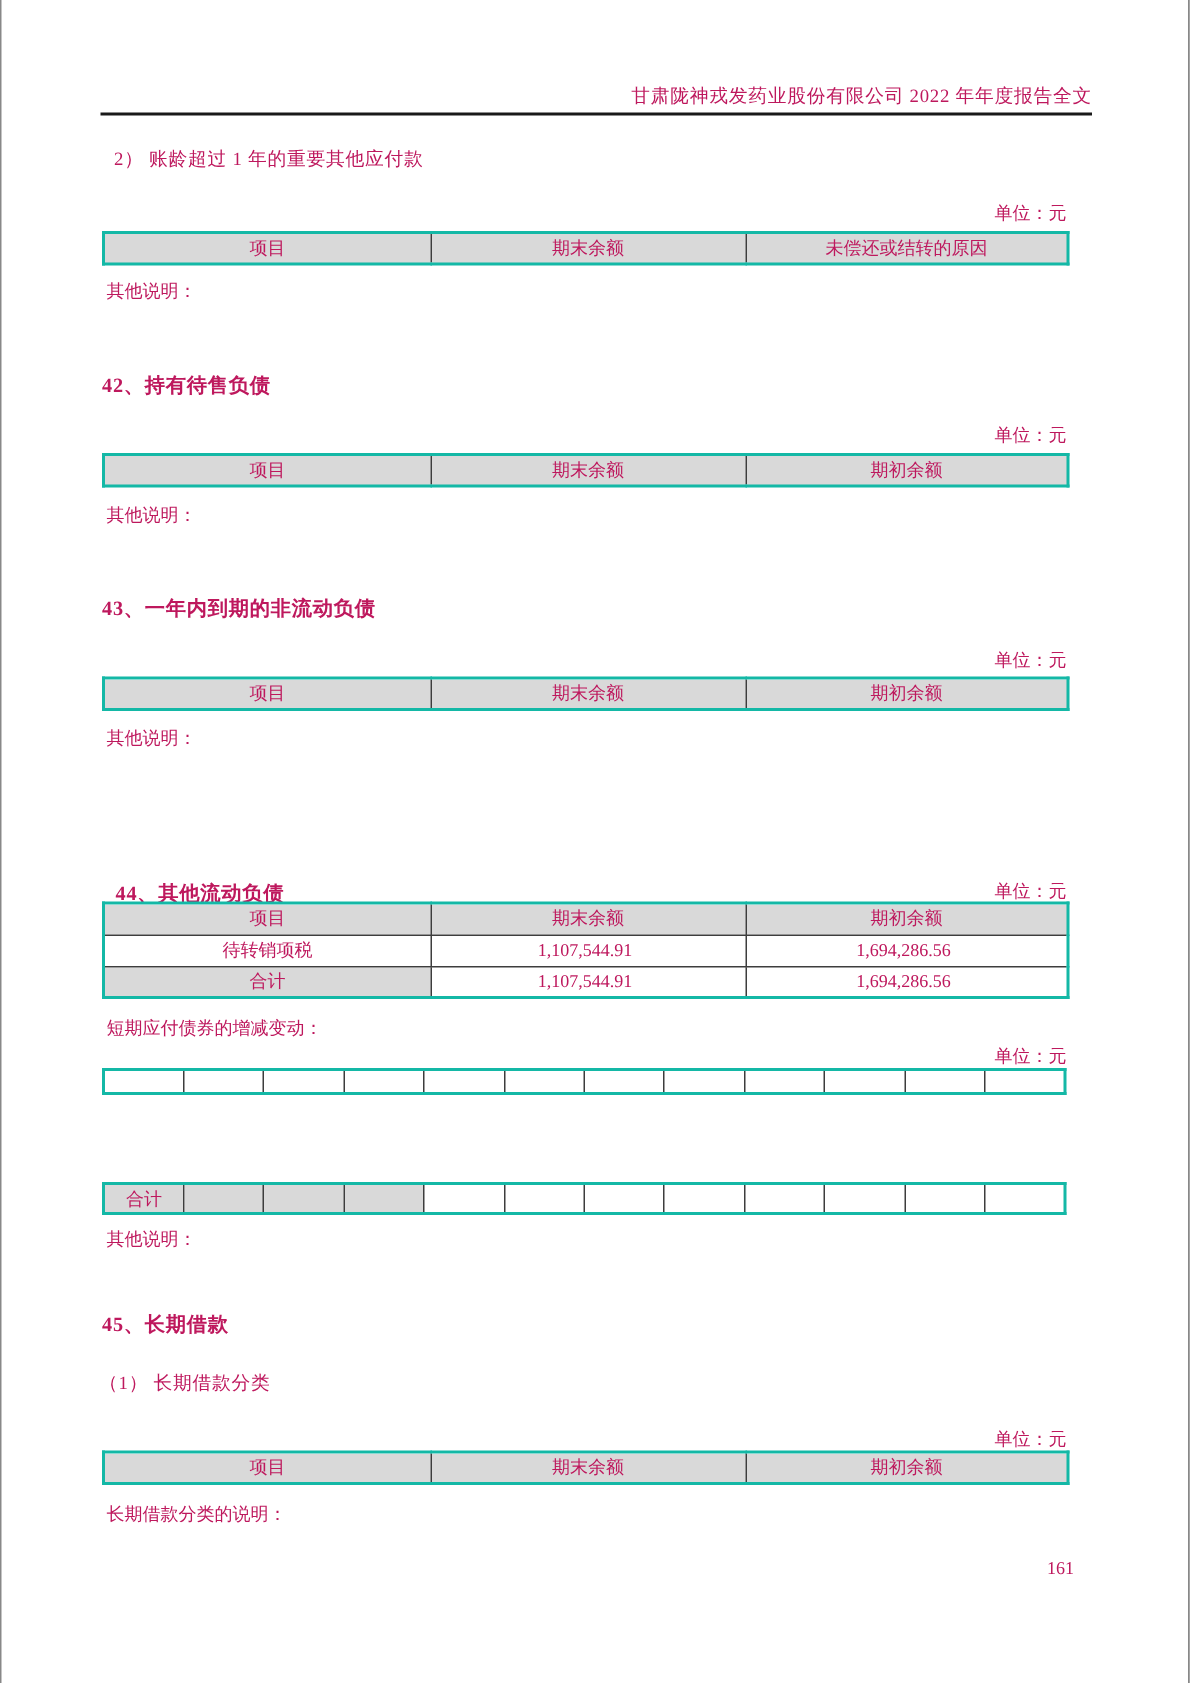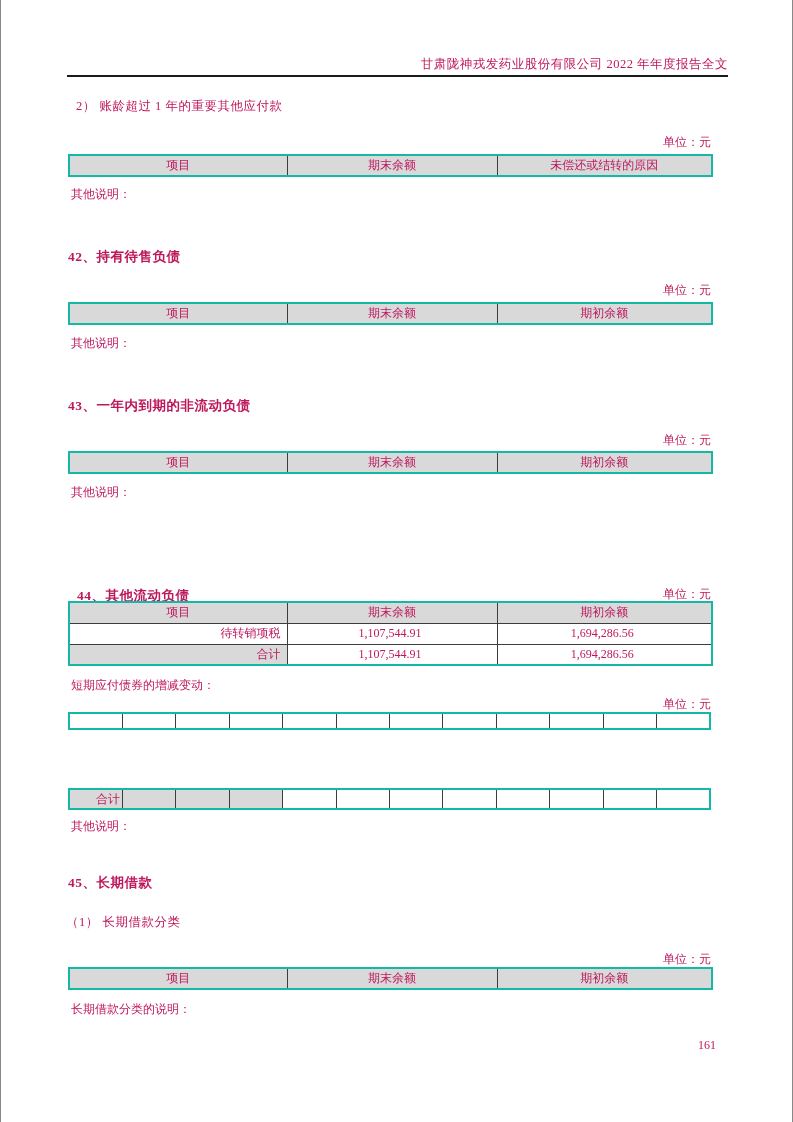--- a/index.html
+++ b/index.html
@@ -20,21 +20,21 @@
   .sub-title { font-weight:normal; font-size:12.5px; letter-spacing:0.5px; }
   .unit  { left:67px; width:643px; text-align:right; font-size:12px; }
   .note  { left:70px; font-size:12px; }
   .tbl {
     border-collapse:collapse; table-layout:fixed;
     width:643px; font-size:12px;
     border:2px solid #14b8a6;
   }
   .tbl td { border:1px solid #3d3d3d; height:21px; padding:0 6px; overflow:hidden; }
   .hd  { background:#d9d9d9; text-align:center; }
-  .item { text-align:right; }
+  .item { text-align:center; }
   .num  { text-align:center; padding-right:10px !important; font-family:"Liberation Serif","DejaVu Serif",serif; }
   .gray { background:#d9d9d9; }
   
   .bond td { padding:0 2px; }
   .bond .bhd { background:#d9d9d9; text-align:center; vertical-align:middle; height:52px; line-height:1.5; padding:2px 3px; }
   .bond .bhd.blank { background:#ffffff; }
   .bond .erow td { height:16px; }
   .bond2 td { height:20px; }
   .pgnum { right:76px; top:1038px; font-size:12px; }
 </style>

